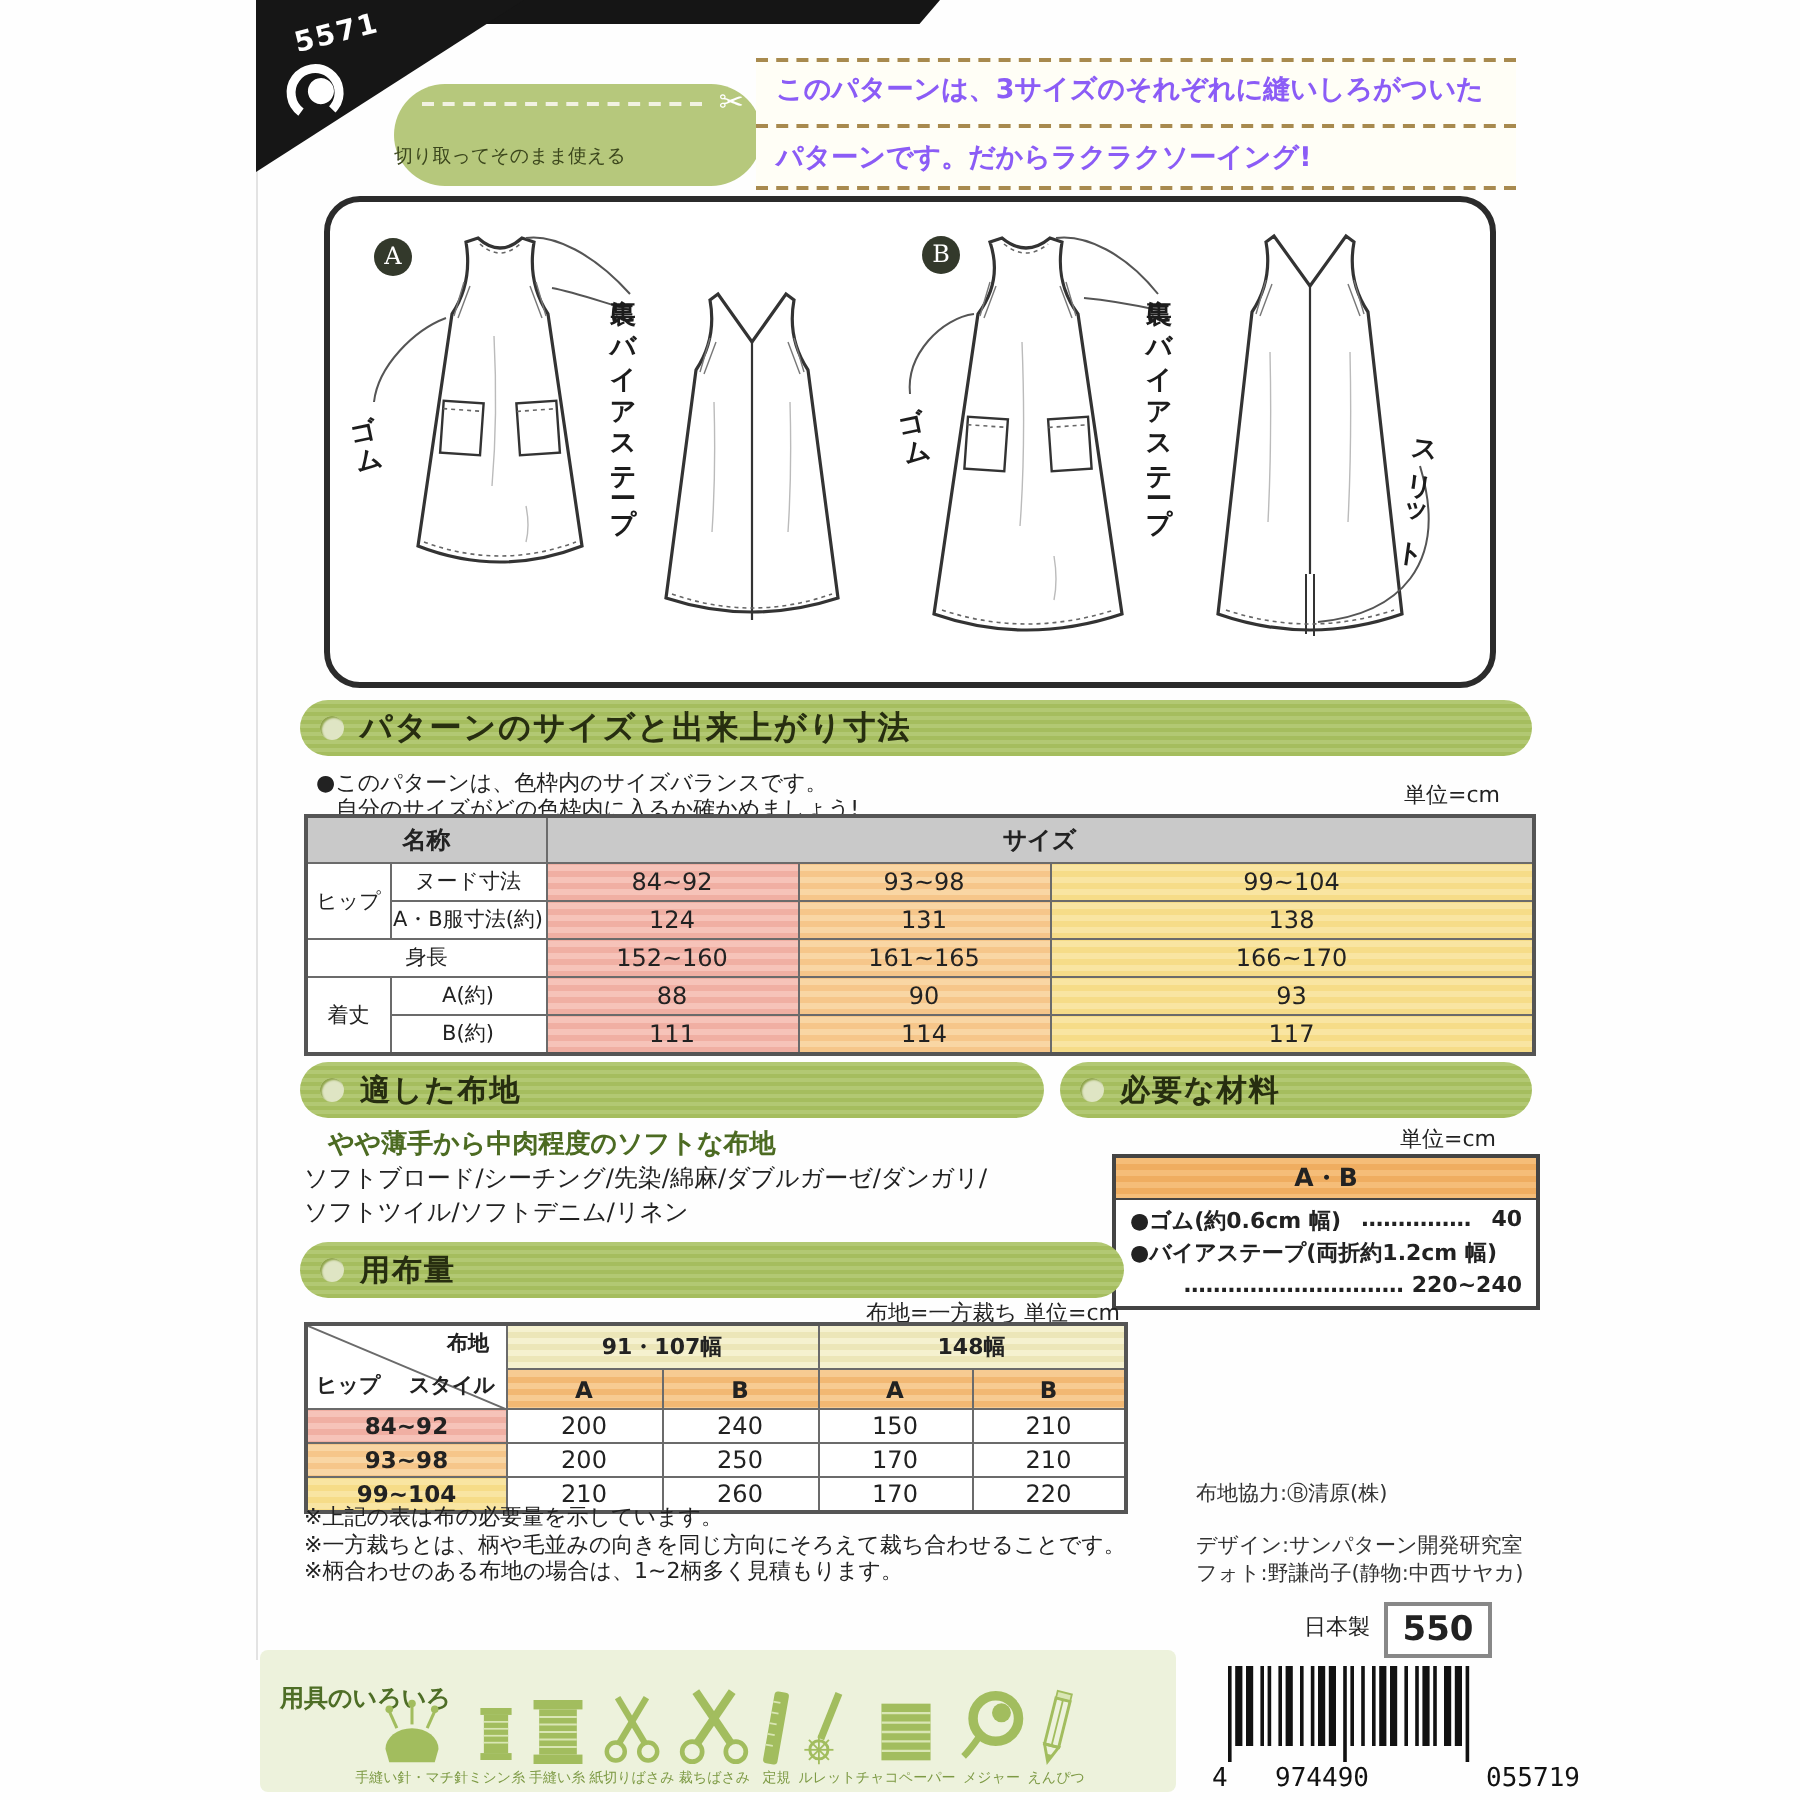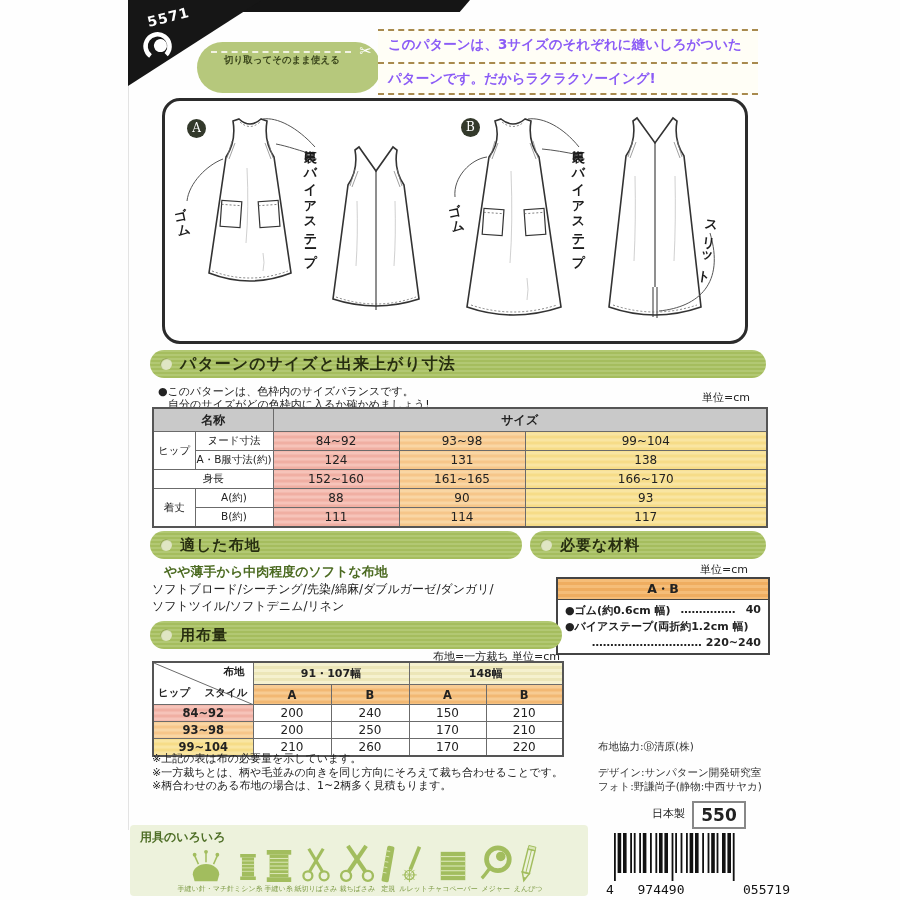--- a/index.html
+++ b/index.html
@@ -11,22 +11,22 @@
              clip-path:polygon(0 0,100% 0,97% 100%,0 100%);}
   #corner-tri{left:128px;top:0;width:134px;height:86px;background:#161616;
               clip-path:polygon(0 0,100% 0,0 100%);}
   #pattern-no{left:147px;top:9px;color:#fff;font-weight:bold;font-size:14px;
               letter-spacing:1px;transform:rotate(-14deg);}
   #corner-logo{left:141px;top:28px;transform:rotate(-14deg);}
   
   #banner{left:197px;top:42px;width:184px;height:51px;background:#b6c87c;border-radius:26px;}
   #banner .dash{position:absolute;left:14px;right:30px;top:9px;border-top:2px dashed #f2f2e2;}
   #banner .sc{position:absolute;right:9px;top:0;color:#fff;font-size:15px;}
-  #banner .l1{position:absolute;left:0;right:14px;top:12px;text-align:center;
-              font-size:9.5px;font-weight:bold;color:#3b461c;}
+  #banner .l1{position:absolute;left:0;right:14px;top:30px;
+              font-size:9.5px;font-weight:normal;color:#3b461c;}
   #banner .band{position:absolute;left:5px;right:5px;bottom:5px;height:23px;background:#fbfbf4;
               border-radius:12px;text-align:center;font-weight:bold;font-size:13px;
               line-height:23px;color:#111;}
   
   #info-box{left:378px;top:29px;width:380px;height:66px;background:#fffef6;}
   #info-box .dl{position:absolute;left:0;right:0;border-top:2px dashed #a88a4e;}
   #info-box .t{position:absolute;left:10px;font-size:13.5px;font-weight:bold;color:#8b5cf6;white-space:nowrap;}
   
   #draw-box{left:162px;top:98px;width:580px;height:240px;border:3px solid #2b2b2b;
             border-radius:18px;background:#fff;}
@@ -70,21 +70,21 @@
                 border-bottom:1px solid #444;}
   #mat-box .it{font-size:11px;font-weight:bold;padding:3px 7px 0 7px;display:flex;justify-content:space-between;}
   #mat-box .it2{font-size:11px;font-weight:bold;padding:2px 7px 4px 16px;display:flex;justify-content:flex-end;gap:4px;}
   
   #footnotes{left:152px;top:752px;font-size:11px;line-height:13.5px;color:#222;}
   .credit{font-size:10.5px;color:#333;white-space:nowrap;}
   #price-box{left:692px;top:801px;width:50px;height:24px;border:2px solid #888;background:#fff;
              text-align:center;font-size:17px;font-weight:bold;line-height:24px;}
   
   #tools{left:130px;top:825px;width:458px;height:71px;background:#edf2dc;border-radius:4px;}
-  #tools .ttl{position:absolute;left:10px;top:4px;font-size:12px;font-weight:bold;color:#4e6e26;}
+  #tools .ttl{position:absolute;left:10px;top:16px;font-size:12px;font-weight:bold;color:#4e6e26;}
   #tools .row{position:absolute;left:4px;right:2px;bottom:2px;display:flex;justify-content:center;align-items:flex-end;}
   .tool{display:flex;flex-direction:column;align-items:center;min-width:0;}
   .tool .ic{height:36px;display:flex;align-items:flex-end;justify-content:center;}
   .tool .lb{font-size:7px;color:#7d9a44;white-space:nowrap;transform-origin:center;}
   
   #barcode{left:606px;top:833px;width:192px;height:64px;}
   #barcode .digits{position:absolute;bottom:0;left:0;right:0;display:flex;
                    font-family:"DejaVu Sans Mono",monospace;font-size:13px;color:#111;}
   #edge-left{left:128px;top:0;width:1px;height:830px;background:#e3e3e3;}
 </style>

